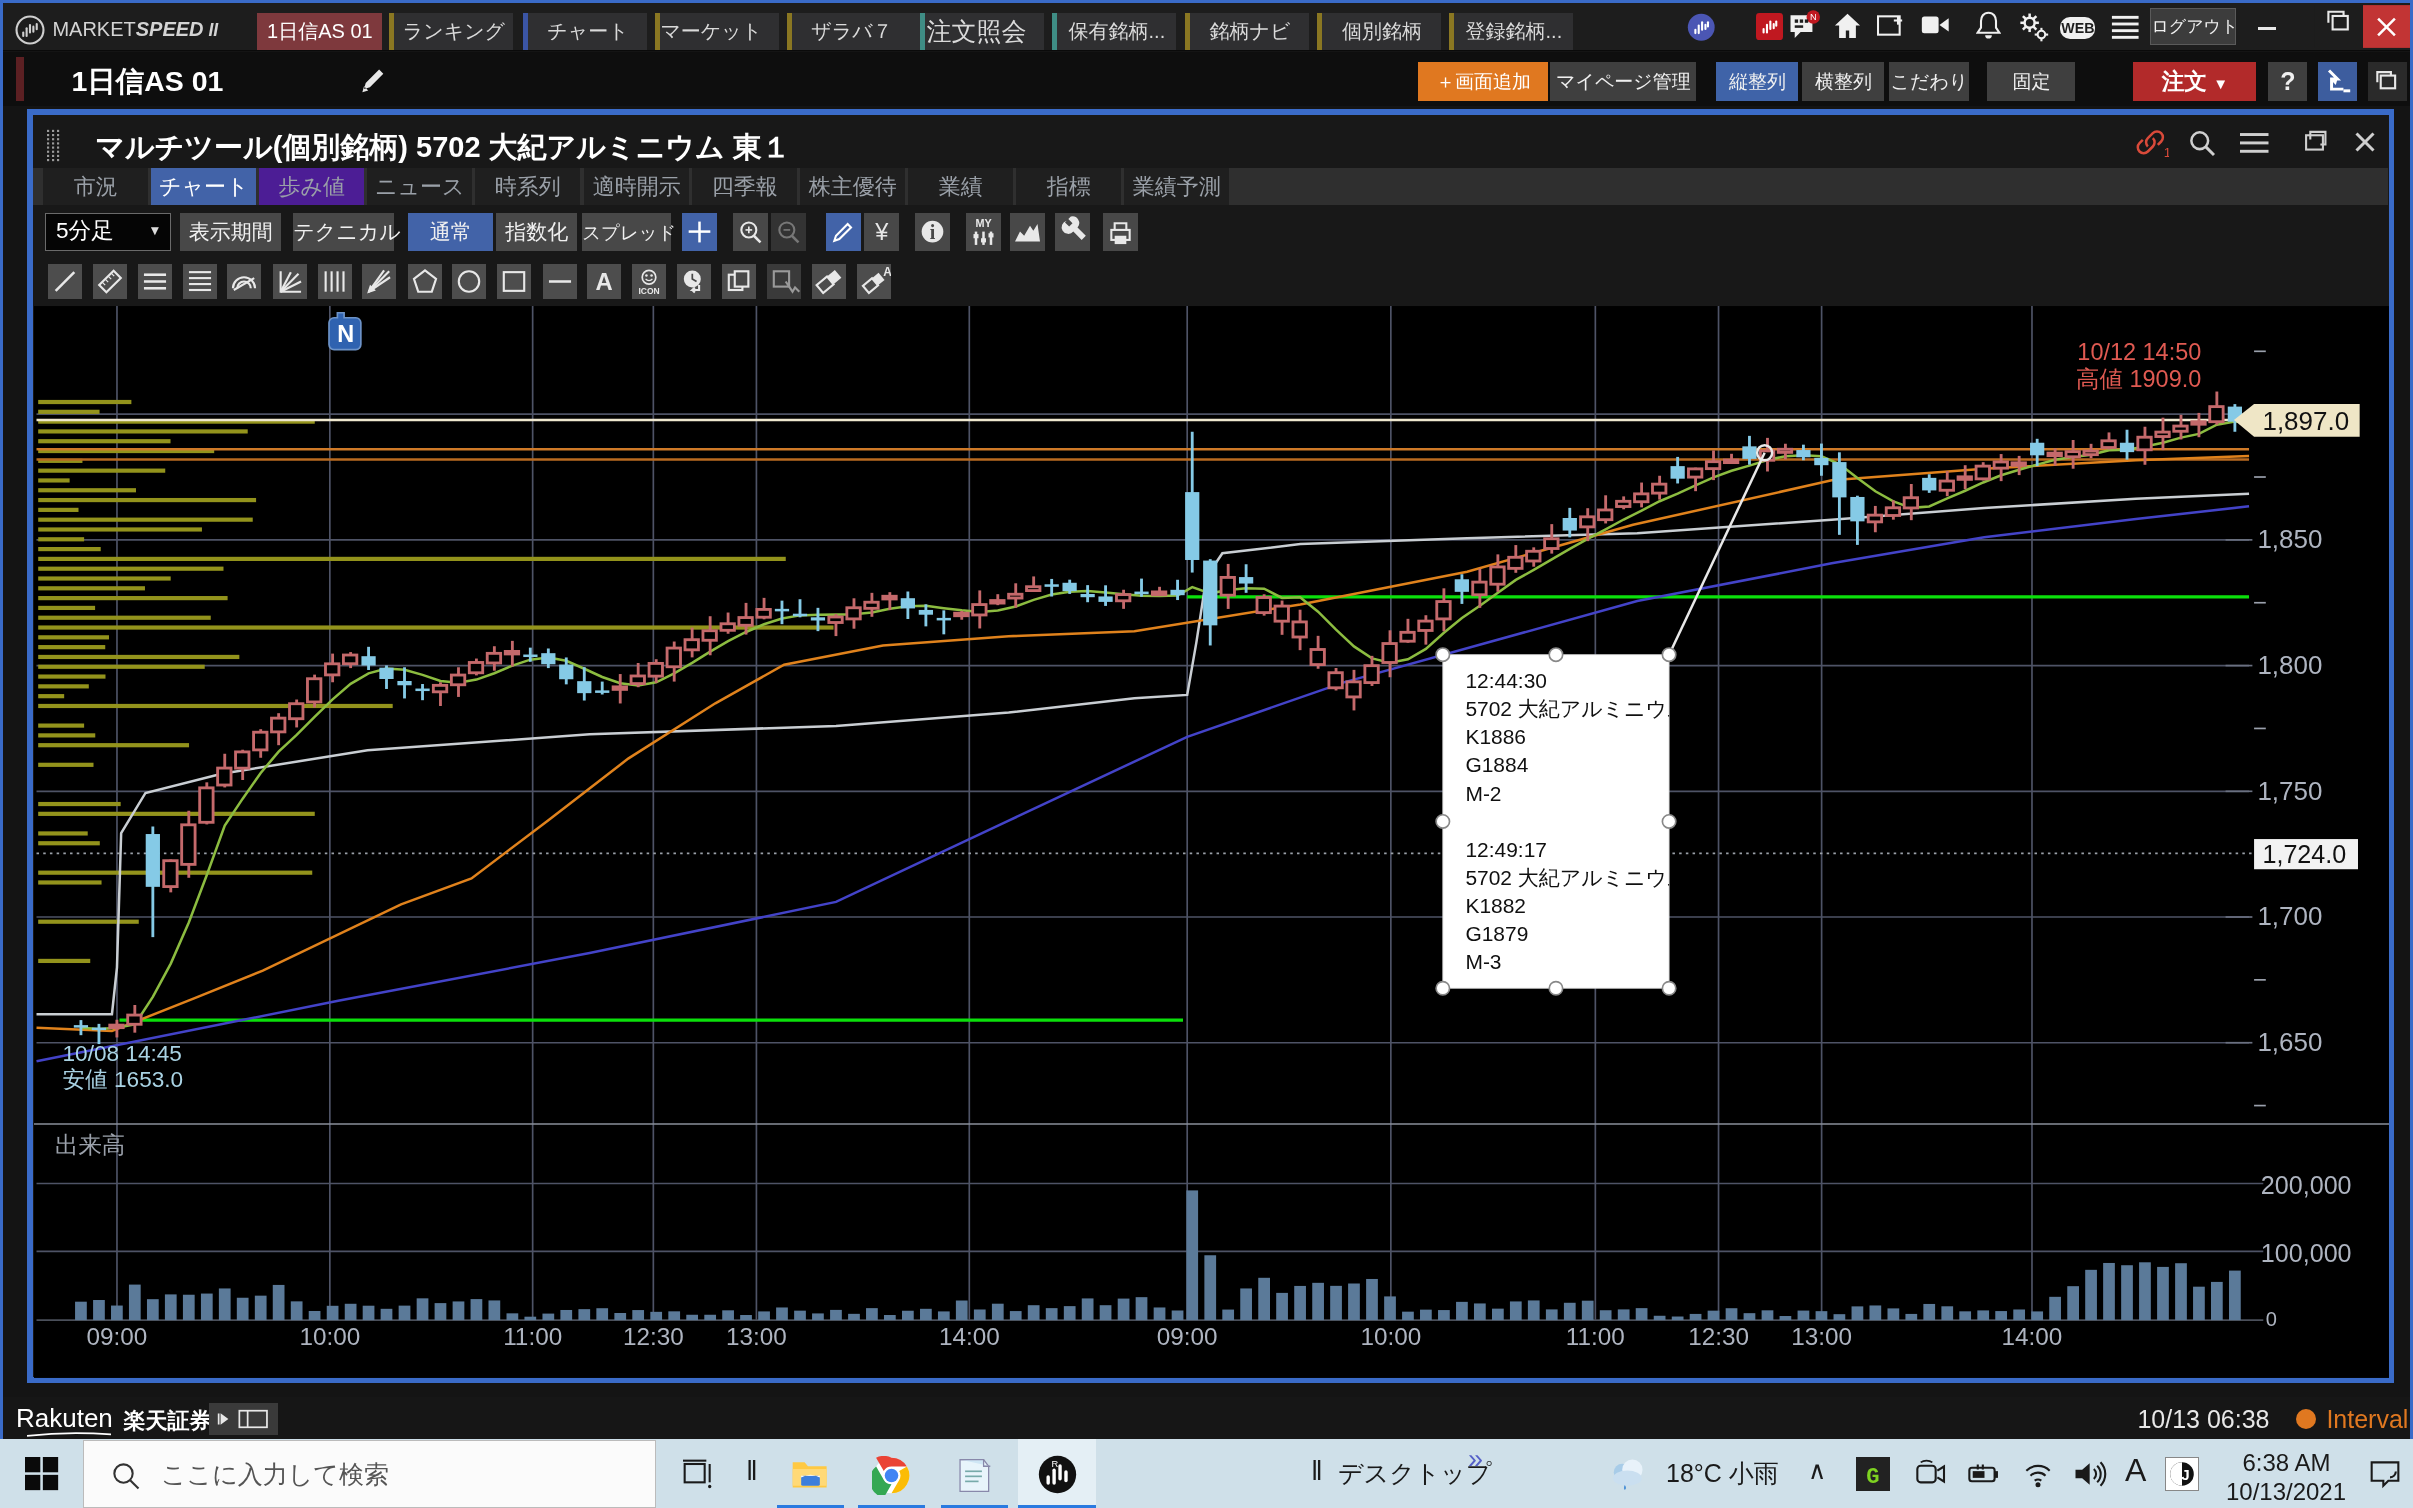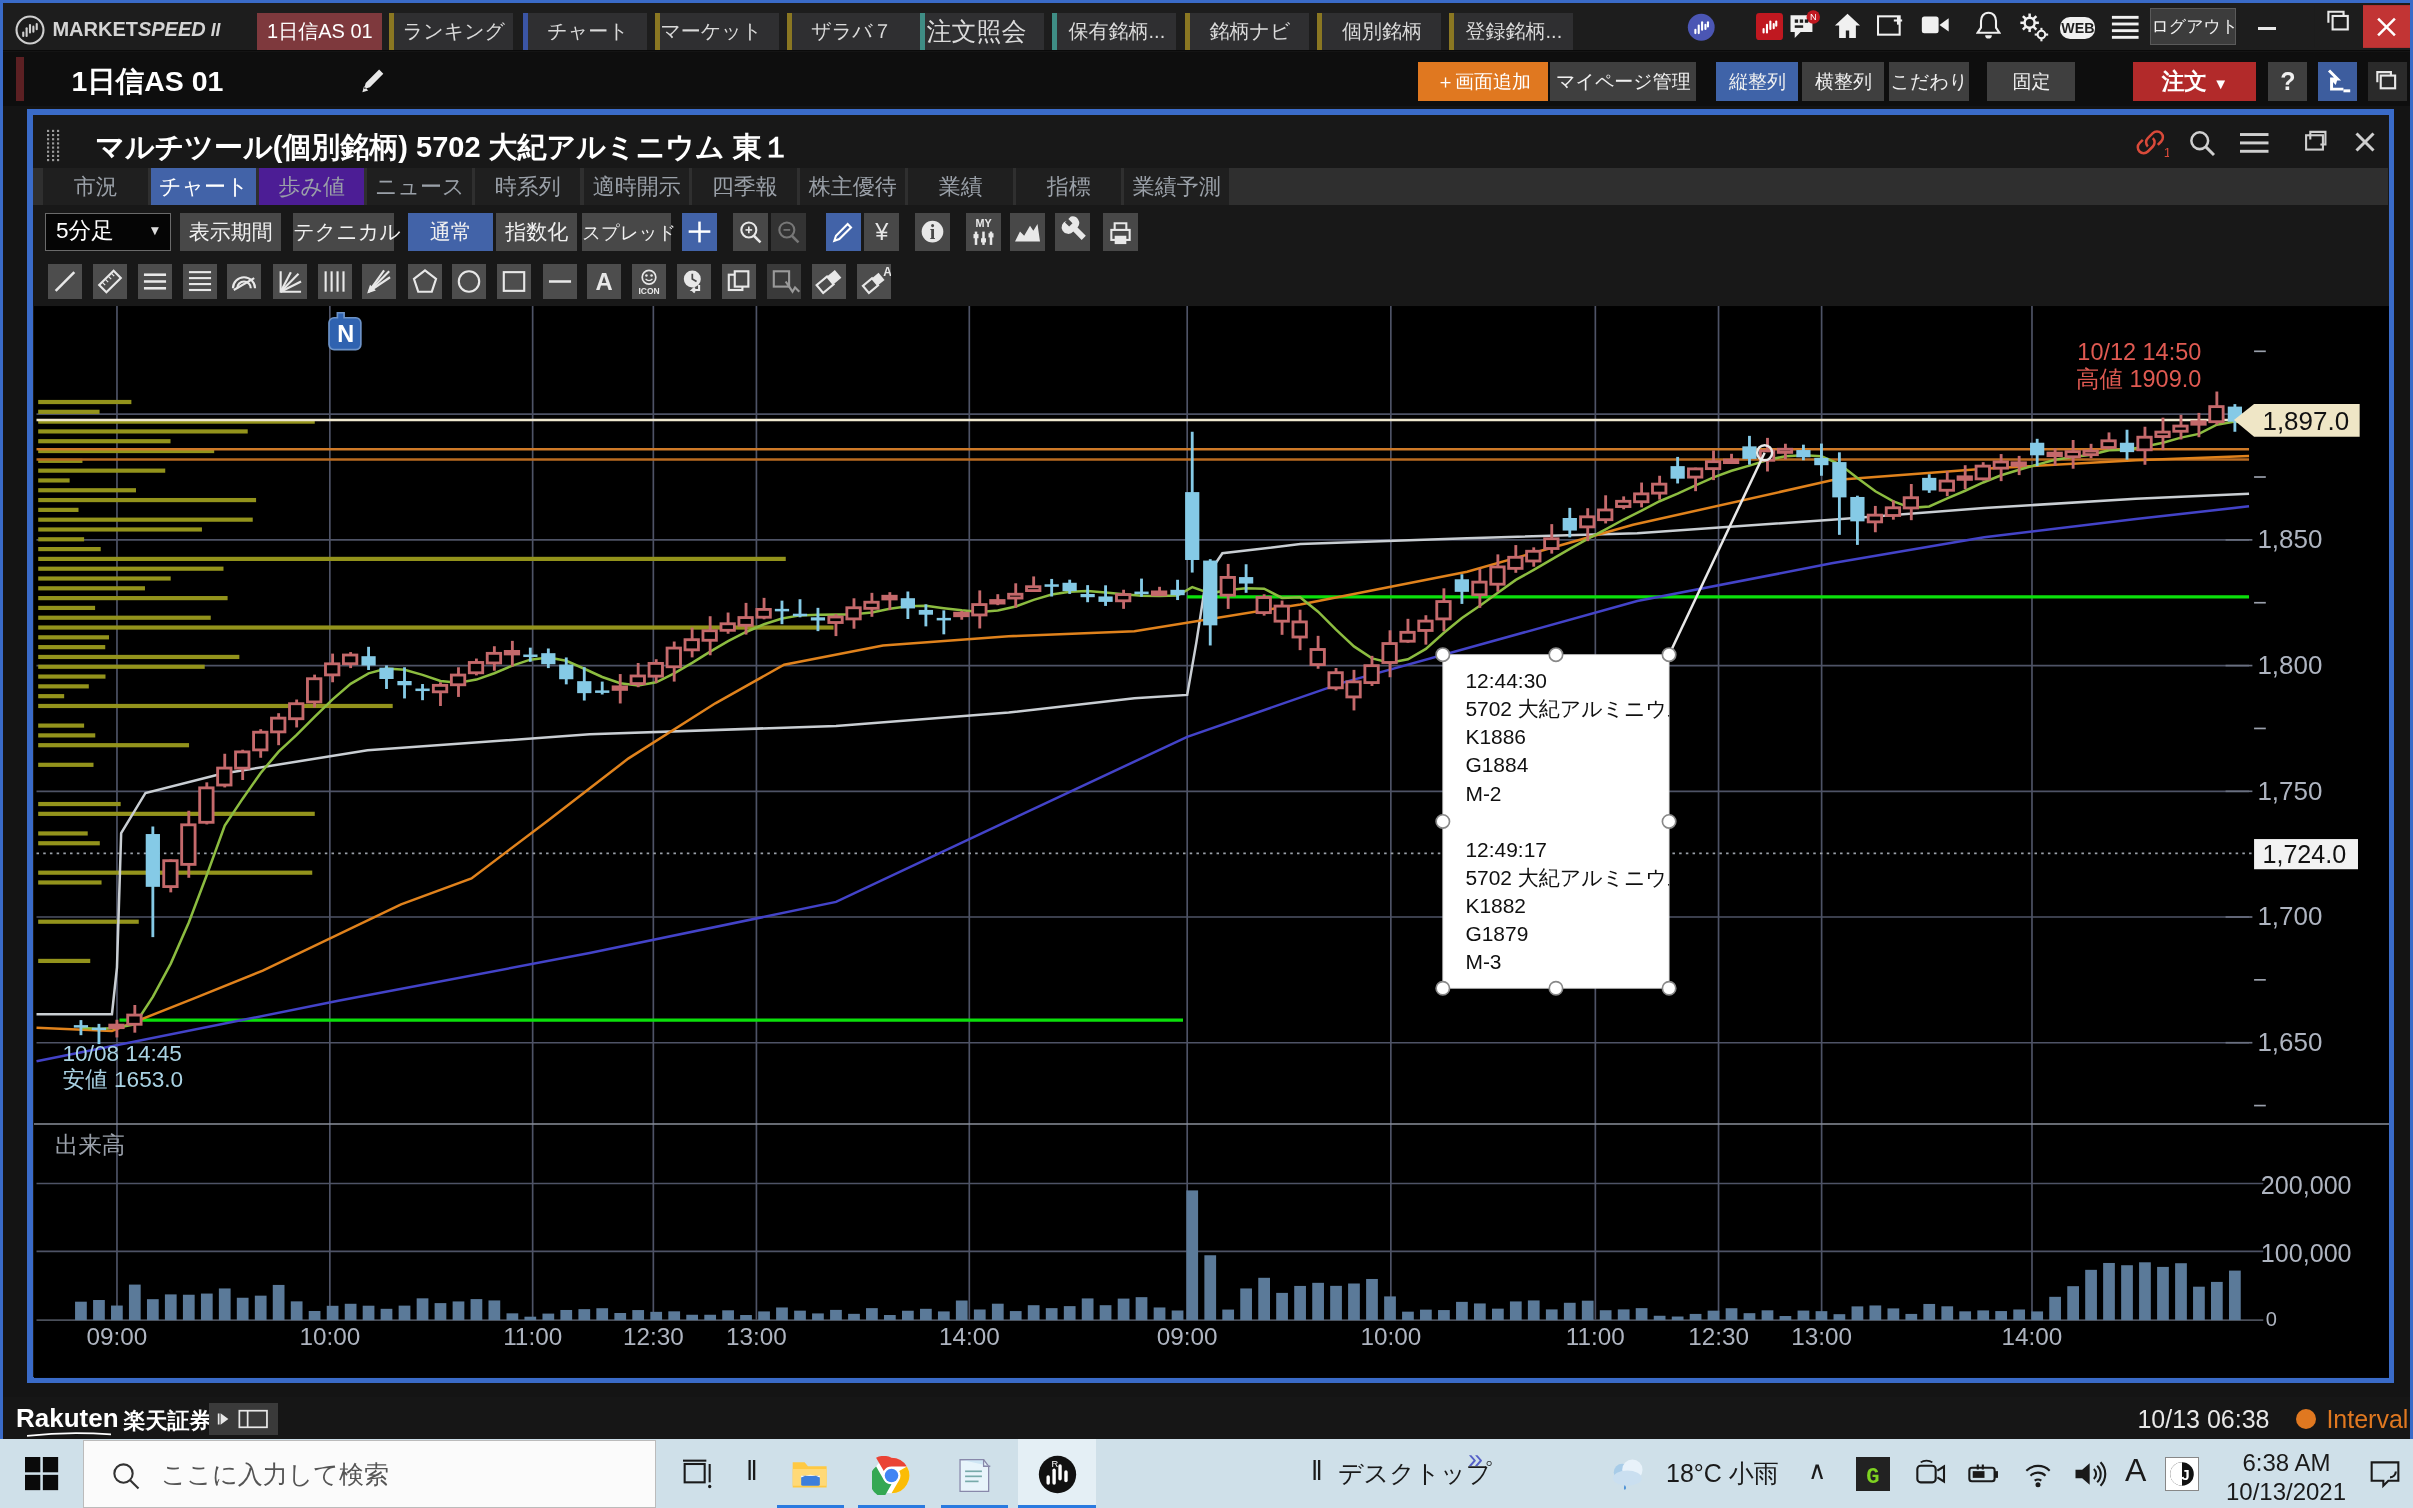--- a/index.html
+++ b/index.html
@@ -14,21 +14,21 @@
 <svg class="abs" style="left:11px;top:11px" width="32" height="32" viewBox="0 0 38 38">
 <circle cx="19" cy="19" r="16" fill="none" stroke="#cfcfcf" stroke-width="2.5"></circle>
 <g stroke="#cfcfcf" stroke-width="2.5" stroke-linecap="round">
 <line x1="11" y1="22" x2="11" y2="26"></line>
               <line x1="15" y1="17" x2="15" y2="26"></line>
               <line x1="19" y1="13" x2="19" y2="22"></line>
               <line x1="23" y1="15" x2="23" y2="21"></line>
               <line x1="27" y1="12" x2="27" y2="18"></line>
             </g>
           </svg>
-<div class="t" style="left:49px;top:15px;font-size:20px;color:#d4d4d4;letter-spacing:0px"><span style="font-weight:700">MARKET</span><span style="font-weight:700;font-style:italic">SPEED</span><span style="font-weight:700;font-style:italic;font-size:17.6px">&nbsp;II</span></div>
+<div class="t" style="left:49px;top:15px;font-size:20px;color:#d4d4d4;letter-spacing:0px"><span style="font-weight:400">MARKET</span><span style="font-weight:700;font-style:italic">SPEED</span><span style="font-weight:700;font-style:italic;font-size:17.6px">&nbsp;II</span></div>
 <div class="abs" style="left:254px;top:10px;width:125px;height:37px;background:#7e393d;">
             <div class="t" style="left:0;top:0;width:125px;height:37px;line-height:37px;text-align:center;font-size:20px;color:#fff">1日信AS 01</div>
           </div>
 <div class="abs" style="left:386px;top:10px;width:124px;height:37px;background:#2f2f31;border-left:5px solid #8a7722;">
             <div class="t" style="left:0;top:0;width:119px;height:37px;line-height:37px;text-align:center;font-size:20px;color:#dadada">ランキング</div>
           </div>
 <div class="abs" style="left:520px;top:10px;width:124px;height:37px;background:#2f2f31;border-left:5px solid #3b55a5;">
             <div class="t" style="left:0;top:0;width:119px;height:37px;line-height:37px;text-align:center;font-size:20px;color:#dadada">チャート</div>
           </div>
 <div class="abs" style="left:652px;top:10px;width:124px;height:37px;background:#2f2f31;border-left:5px solid #8a7722;">
@@ -923,21 +923,21 @@
 <circle cx="1681" cy="416" r="8" fill="#fff" stroke="#888" stroke-width="2"></circle>
 <circle cx="1681" cy="615" r="8" fill="#fff" stroke="#888" stroke-width="2"></circle>
 <circle cx="1681" cy="814" r="8" fill="#fff" stroke="#888" stroke-width="2"></circle>
 <circle cx="1816" cy="416" r="8" fill="#fff" stroke="#888" stroke-width="2"></circle>
 <circle cx="1816" cy="814" r="8" fill="#fff" stroke="#888" stroke-width="2"></circle>
 <circle cx="1951" cy="416" r="8" fill="#fff" stroke="#888" stroke-width="2"></circle>
 <circle cx="1951" cy="615" r="8" fill="#fff" stroke="#888" stroke-width="2"></circle>
 <circle cx="1951" cy="814" r="8" fill="#fff" stroke="#888" stroke-width="2"></circle>
 </svg>
 <div class="abs" style="left:0px;top:1394px;width:2407px;height:42px;background:#161616">
-<div class="t" style="left:12.6px;top:5.9px;font-size:26px;font-weight:bold;color:#fff;letter-spacing:0px">Rakuten</div>
+<div class="t" style="left:12.6px;top:5.9px;font-size:26px;font-weight:normal;color:#fff;letter-spacing:0px">Rakuten</div>
 <svg class="abs" style="left:23.5px;top:35px" width="84" height="5" viewBox="0 0 120 6">
             <path d="M0 5 Q60 -2 120 3" stroke="#fff" stroke-width="2.5" fill="none"></path>
           </svg>
 <div class="t" style="left:120px;top:8.4px;font-size:22px;font-weight:bold;color:#fff">楽天証券</div>
 <div class="abs" style="left:206px;top:5.9px;width:69px;height:32px;background:#3a3a3a"><svg width="69" height="32" viewBox="0 0 100 40">
               <g stroke="#e8e8e8" stroke-width="2.5" fill="none">
                 <line x1="14" y1="12" x2="14" y2="28"></line>
                 <path d="M18 14 l8 6 -8 6 z" fill="#e8e8e8"></path>
                 <rect x="44" y="8" width="40" height="24"></rect>
                 <line x1="56" y1="8" x2="56" y2="32"></line>

